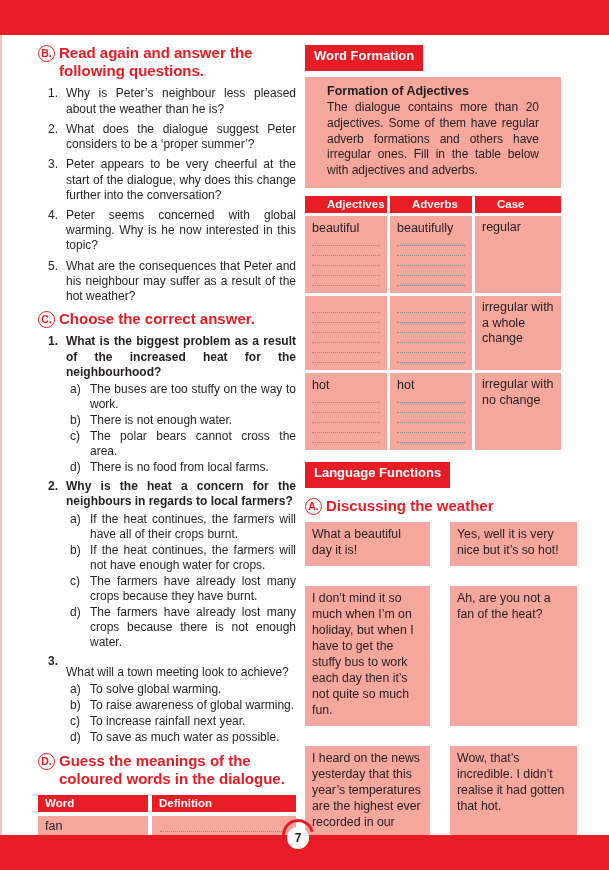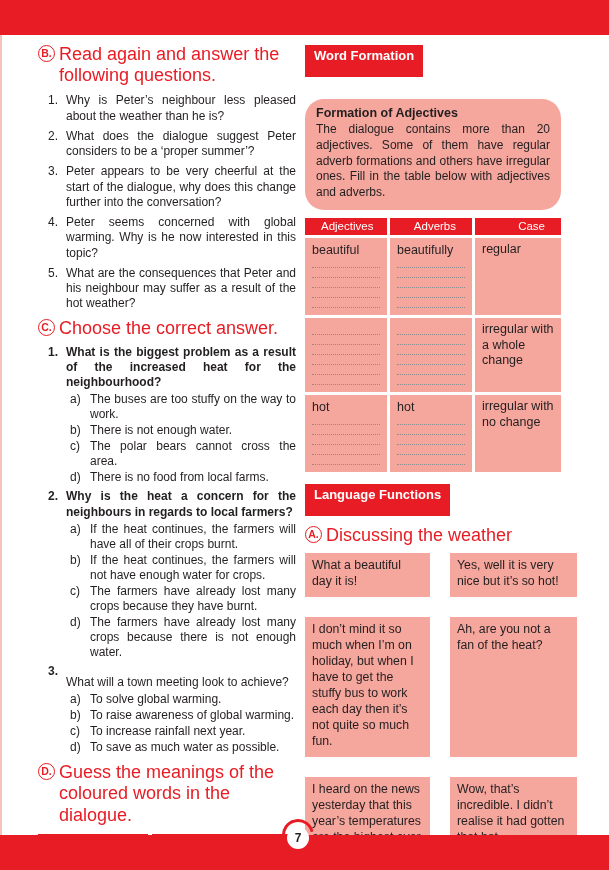--- a/index.html
+++ b/index.html
@@ -18,21 +18,21 @@
   .page-arc { position:absolute; left:282px; top:819px; width:32px; height:32px; border:3.5px solid #e81c24;
     border-radius:50%; clip-path:inset(0 0 52% 0); transform:rotate(-10deg); z-index:4; }
 
   .col-left  { position:absolute; left:38px;  top:44px; width:258px; }
   .col-right { position:absolute; left:305px; top:45px; width:256px; }
 
   
   .sec { display:flex; align-items:flex-start; }
   .sec-letter { flex:none; width:17px; height:17px; border:1.6px solid #e81c24; border-radius:50%;
     color:#e81c24; font-weight:bold; font-size:10.5px; text-align:center; line-height:14px; margin:1px 4px 0 0; }
-  .sec-title { color:#e81c24; font-weight:normal; font-size:18px; line-height:1.18; }
+  .sec-title { color:#e81c24; font-weight:bold; font-size:15px; line-height:1.18; }
 
   
   .qlist { margin:7px 0 2px 10px; }
   .q { display:flex; margin-bottom:5px; }
   .qnum { flex:none; width:18px; font-size:12px; line-height:1.27; }
   .qtext { font-size:12px; line-height:1.27; text-align:justify; }
 
   
   .cq { margin:2px 0 4px 10px; }
   .cq-head { display:flex; font-weight:bold; margin-bottom:2px; }
@@ -43,27 +43,27 @@
   
   .wd-table { margin-top:8px; display:grid; grid-template-columns:110px 144px; gap:4px; }
   .wd-h { background:#e81c24; color:#fff; font-weight:bold; font-size:11.5px; padding:2px 7px 3px; }
   .wd-block { background:#f5a69d; padding:2px 0 3px; }
   .wd-row { height:17.3px; padding:0 7px; font-size:12.5px; line-height:17.3px; }
   .wd-defrow { height:17.3px; padding:0 8px; display:flex; align-items:flex-end; }
   .wd-defrow .dl { width:100%; border-bottom:1px dotted #8d8d8d; margin-bottom:4px; }
 
   
   .red-tag { display:inline-block; background:#e81c24; color:#fff; font-weight:bold; font-size:13px;
-    padding:3px 9px 14px; }
-  .wf-box { background:#f5a69d; margin-top:22px; padding:7px 11px 9px;border-radius:19px; }
+    padding:3px 9px 8px; }
+  .wf-box { background:#f5a69d; margin-top:6px; padding:7px 22px 9px; }
   .wf-box-title { font-weight:bold; font-size:12.5px; margin-bottom:2px; }
   .wf-box-text { font-size:12px; line-height:1.32; text-align:justify; }
 
   .adj-table { display:grid; grid-template-columns:82px 82px 86px; gap:3px; margin-top:8px; }
-  .ah { background:#e81c24; color:#fff; font-weight:normal; font-size:11.5px; padding:2px 16px 3px;text-align:right; }
+  .ah { background:#e81c24; color:#fff; font-weight:bold; font-size:11.5px; padding:2px 22px 3px; }
   .acell { background:#f5a69d; padding:4px 7px 7px; }
   .cw { font-size:12.5px; line-height:16px; }
   .dl { height:10px; border-bottom:1px dotted #8d8d8d; }
   .acase { font-size:12.5px; line-height:1.25; }
 
   .lf-wrap { margin-top:12px; }
   .lf-secA { margin-top:9px; }
   .lf-table { display:grid; grid-template-columns:125px 127px; gap:20px; margin-top:7px; }
   .lcell { background:#f5a69d; padding:5px 7px 7px; font-size:12.3px; line-height:1.3; }
 

